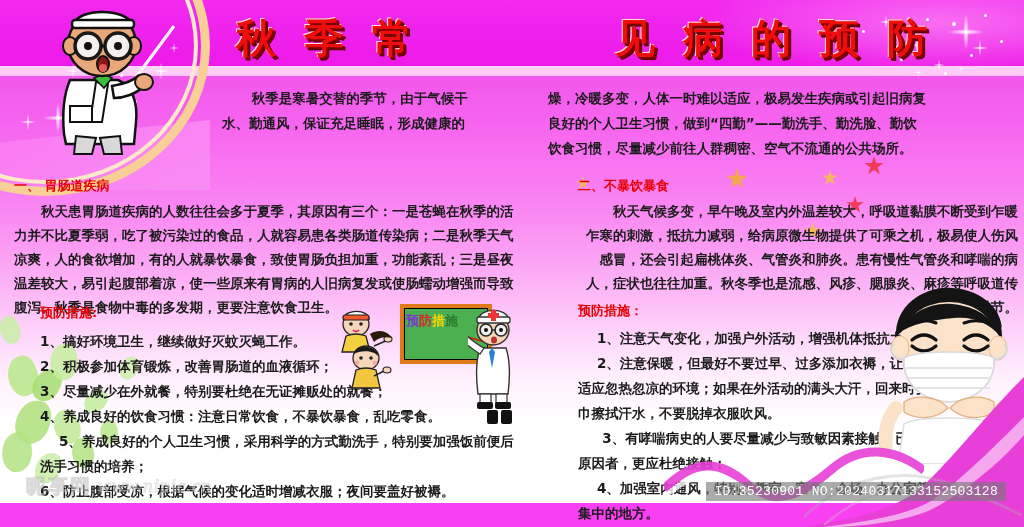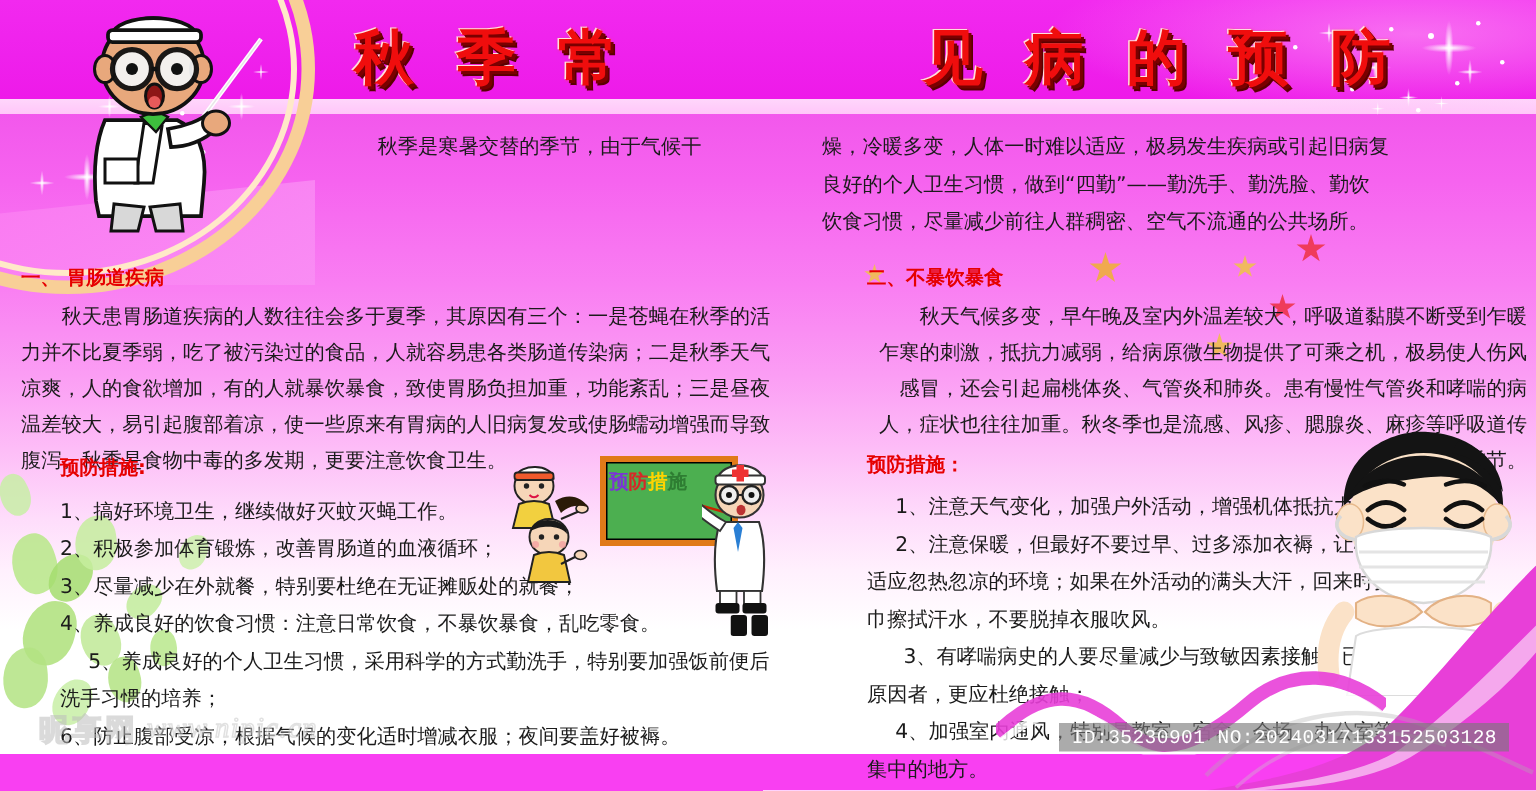--- a/index.html
+++ b/index.html
@@ -89,21 +89,21 @@
   .spark4{
     position:absolute;
     background:
       radial-gradient(ellipse 50% 8% at 50% 50%, #fff 0%, rgba(255,255,255,0) 70%),
       radial-gradient(ellipse 8% 50% at 50% 50%, #fff 0%, rgba(255,255,255,0) 70%);
   }
   
   .col{position:absolute;}
   .body-txt{
     font-family:"DejaVu Sans","Liberation Sans",sans-serif;
-    font-size:13.5px;color:#1b1b1b;line-height:25px;font-weight:normal;
+    font-size:13.5px;color:#1b1b1b;line-height:25px;font-weight:bold;
   }
   .intro-line{white-space:nowrap;}
   .sec-head{
     font-family:"DejaVu Sans","Liberation Sans",sans-serif;
     font-size:13px;font-weight:bold;color:#e60000;line-height:20px;
   }
   .meas-head{
     font-family:"DejaVu Sans","Liberation Sans",sans-serif;
     font-size:13px;font-weight:bold;color:#e60000;line-height:22px;
   }
@@ -234,20 +234,21 @@
     <line x1="75" y1="44" x2="79" y2="44" stroke="#111" stroke-width="3"></line>
     <circle cx="62" cy="44" r="4" fill="#111"></circle>
     <circle cx="92" cy="44" r="4" fill="#111"></circle>
 
     <ellipse cx="77" cy="62" rx="6" ry="8" fill="#8e1616" stroke="#111" stroke-width="2"></ellipse>
     <ellipse cx="77" cy="66" rx="4" ry="4" fill="#e85a5a"></ellipse>
   </svg>
 
   <div class="col body-txt" style="left:222px;top:86px;width:320px;">
     <div class="intro-line" style="text-indent:2.2em;">秋季是寒暑交替的季节，由于气候干</div>
+    <div class="intro-line">水、勤通风，保证充足睡眠，形成健康的</div>
   </div>
 
   <div class="col body-txt" style="left:548px;top:86px;width:470px;">
     <div class="intro-line">燥，冷暖多变，人体一时难以适应，极易发生疾病或引起旧病复</div>
     <div class="intro-line">良好的个人卫生习惯，做到“四勤”——勤洗手、勤洗脸、勤饮</div>
     <div class="intro-line">饮食习惯，尽量减少前往人群稠密、空气不流通的公共场所。</div>
   </div>
 
   <div class="star" style="left:726px;top:168px;width:22px;height:22px;background:#f0a94e;"></div>
   <div class="star" style="left:822px;top:170px;width:16px;height:16px;background:#f0b95e;"></div>

